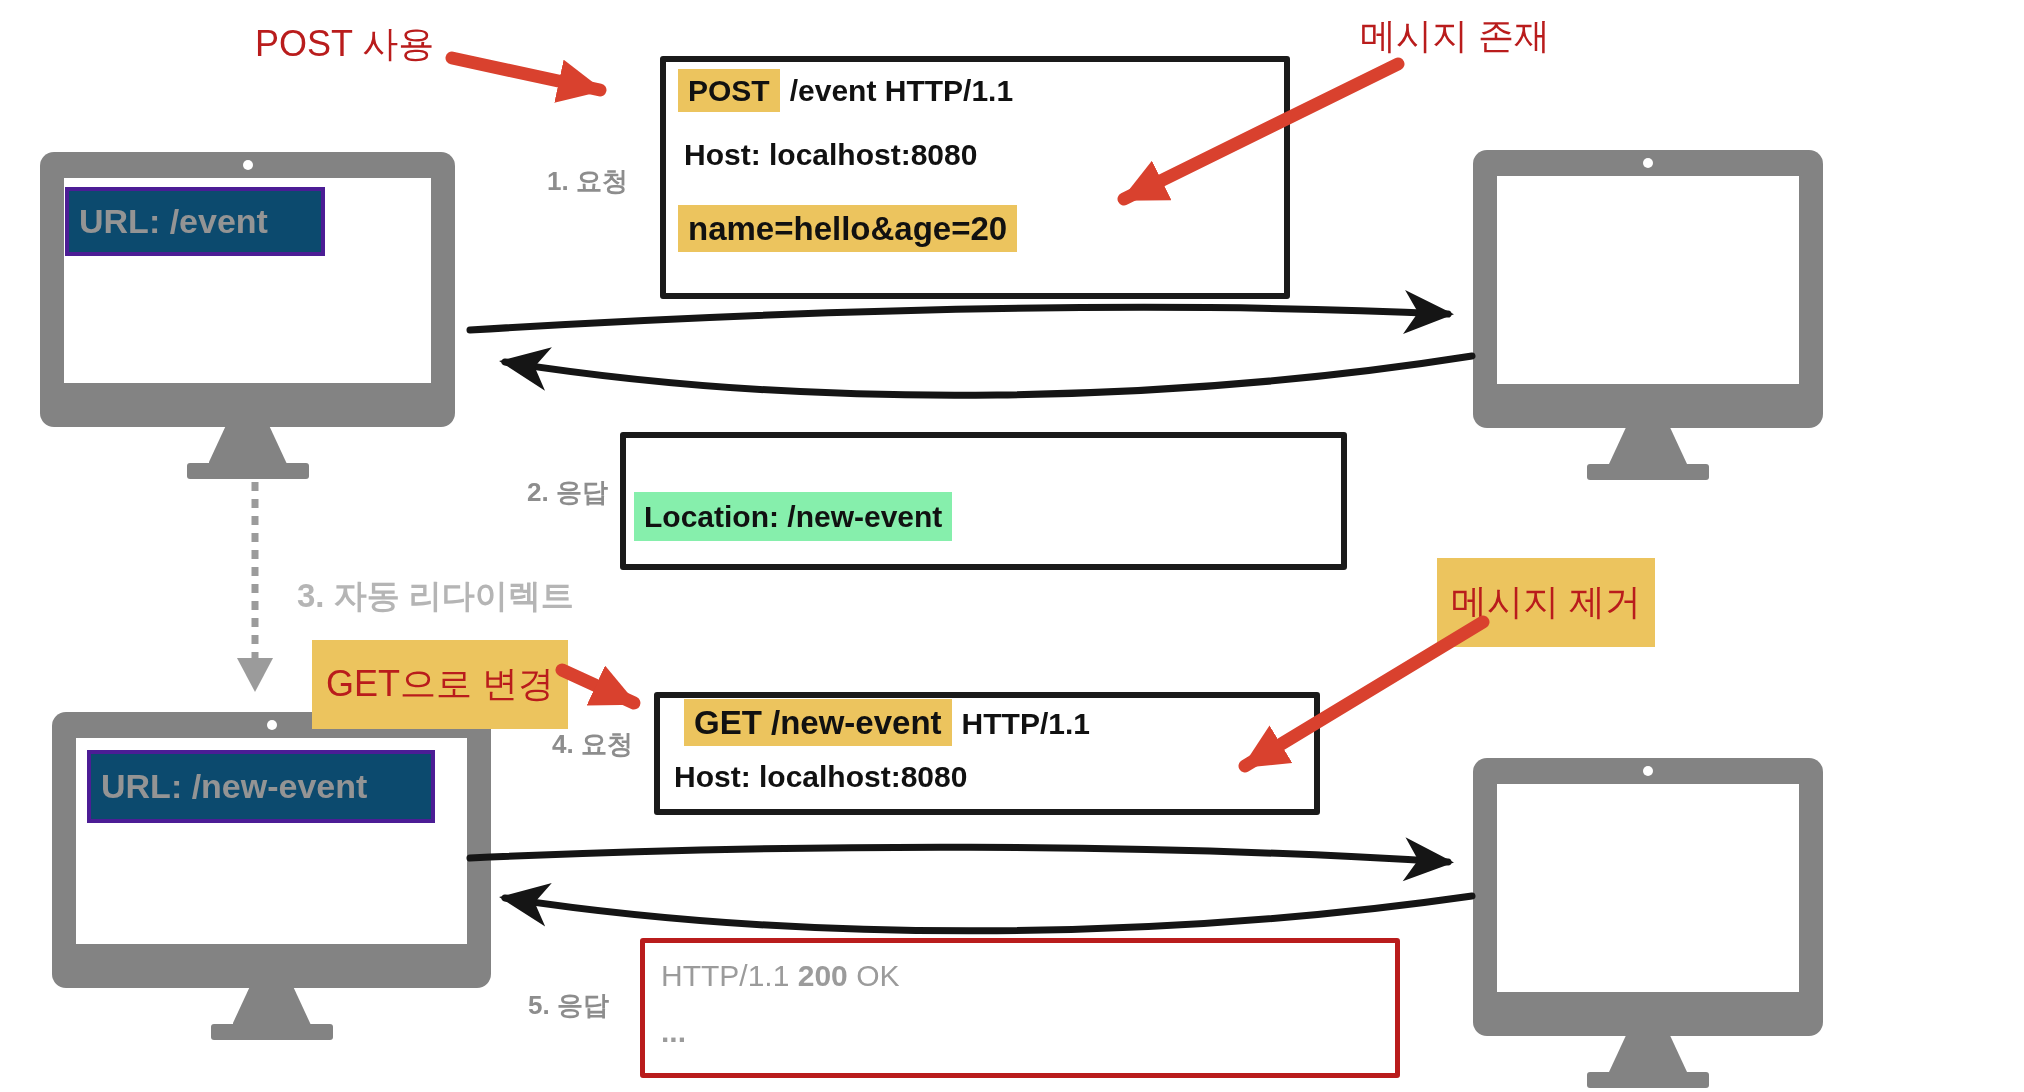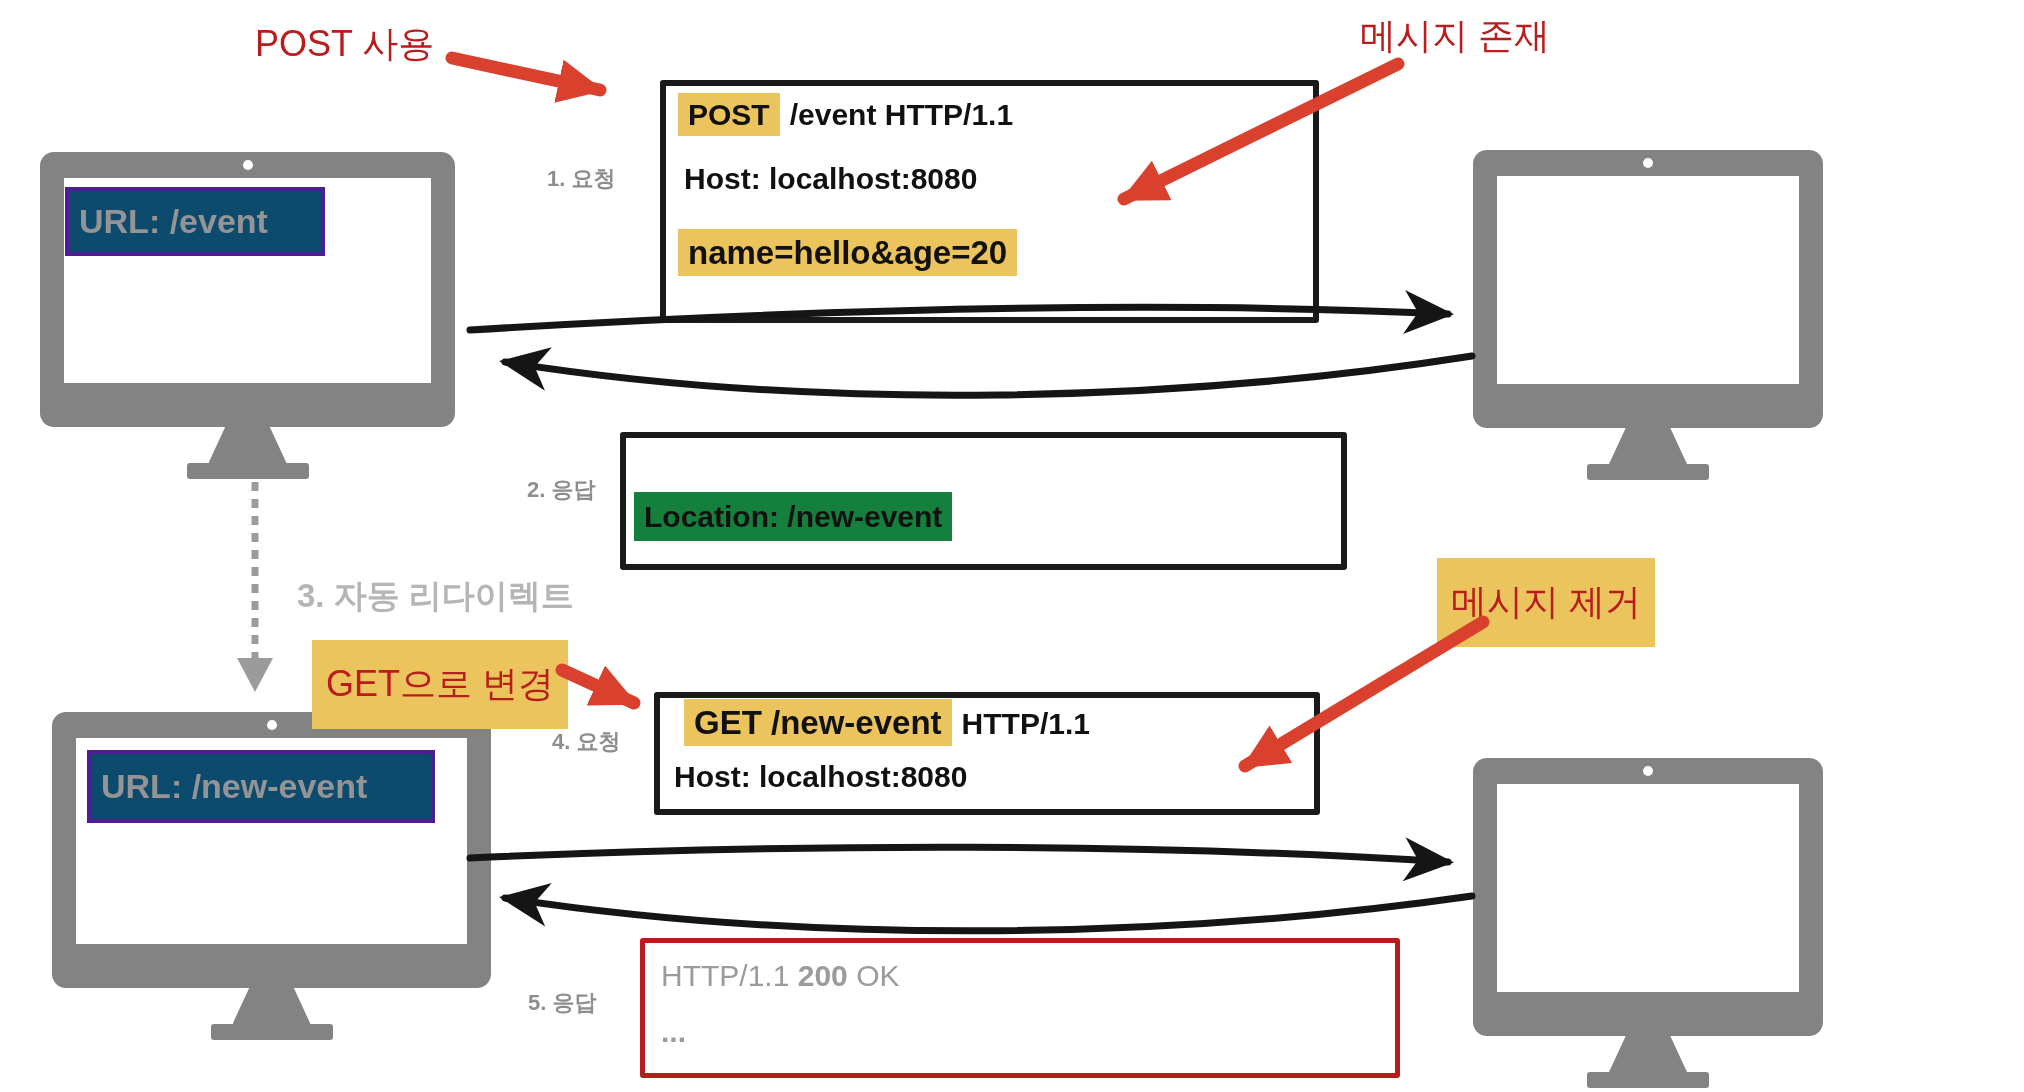--- a/index.html
+++ b/index.html
@@ -22,26 +22,26 @@
 
   
   .msgbox{position:absolute;border:6px solid #1a1a1a;background:#fff;border-radius:3px;}
   .msgbox.gray{border:5px solid #b91c1c;}
   .mline{position:absolute;font-size:30px;font-weight:700;color:#111;white-space:nowrap;}
   .mline .v{font-weight:400;}
   .hl{background:#ecc45e;padding:5px 10px;}
   .hl.big{font-size:33px;}
   .t{margin-left:10px;}
   .shl{background:#8bc573;padding:6px 12px;margin:0 10px;}
-  .lochl{background:#15803d;padding:8px 10px;}
+  .lochl{background:#86efac;padding:8px 10px;}
   .grayline{color:#9b9b9b;}
   .grayline .st{font-weight:700;}
 
   
-  .steplabel{position:absolute;font-size:22px;font-weight:700;color:#8d8d8d;white-space:nowrap;}
+  .steplabel{position:absolute;font-size:26px;font-weight:700;color:#8d8d8d;white-space:nowrap;}
   .note{position:absolute;font-size:36px;font-weight:400;color:#b91c1c;white-space:nowrap;}
   .note.orange{background:#ecc45e;padding:20px 14px;}
   .lightnote{position:absolute;font-size:33px;font-weight:700;color:#b5b5b5;white-space:nowrap;}
 
   #arrows{position:absolute;left:0;top:0;pointer-events:none;}
 </style>
 </head>
 <body>
 
 <div id="canvas">
@@ -73,21 +73,21 @@
     <div class="base"></div>
   </div>
 
   <div class="monitor" style="left:1473px;top:758px;width:350px;height:278px;">
     <span class="cam"></span>
     <div class="screen"></div>
     <div class="neck"></div>
     <div class="base"></div>
   </div>
 
-  <div class="msgbox" style="left:660px;top:80px;width:618px;height:231px;padding-left:29px;">
+  <div class="msgbox" style="left:660px;top:56px;width:618px;height:231px;">
     <div class="mline" style="left:12px;top:12px;">
       <span class="hl">POST</span><span class="t">/event HTTP/1.1</span>
     </div>
     <div class="mline" style="left:18px;top:76px;">Host: localhost:8080</div>
     <div class="mline" style="left:12px;top:148px;">
       <span class="hl big">name=hello&amp;age=20</span>
     </div>
   </div>
   <div class="steplabel" style="left:547px;top:164px;">1. 요청</div>
 

